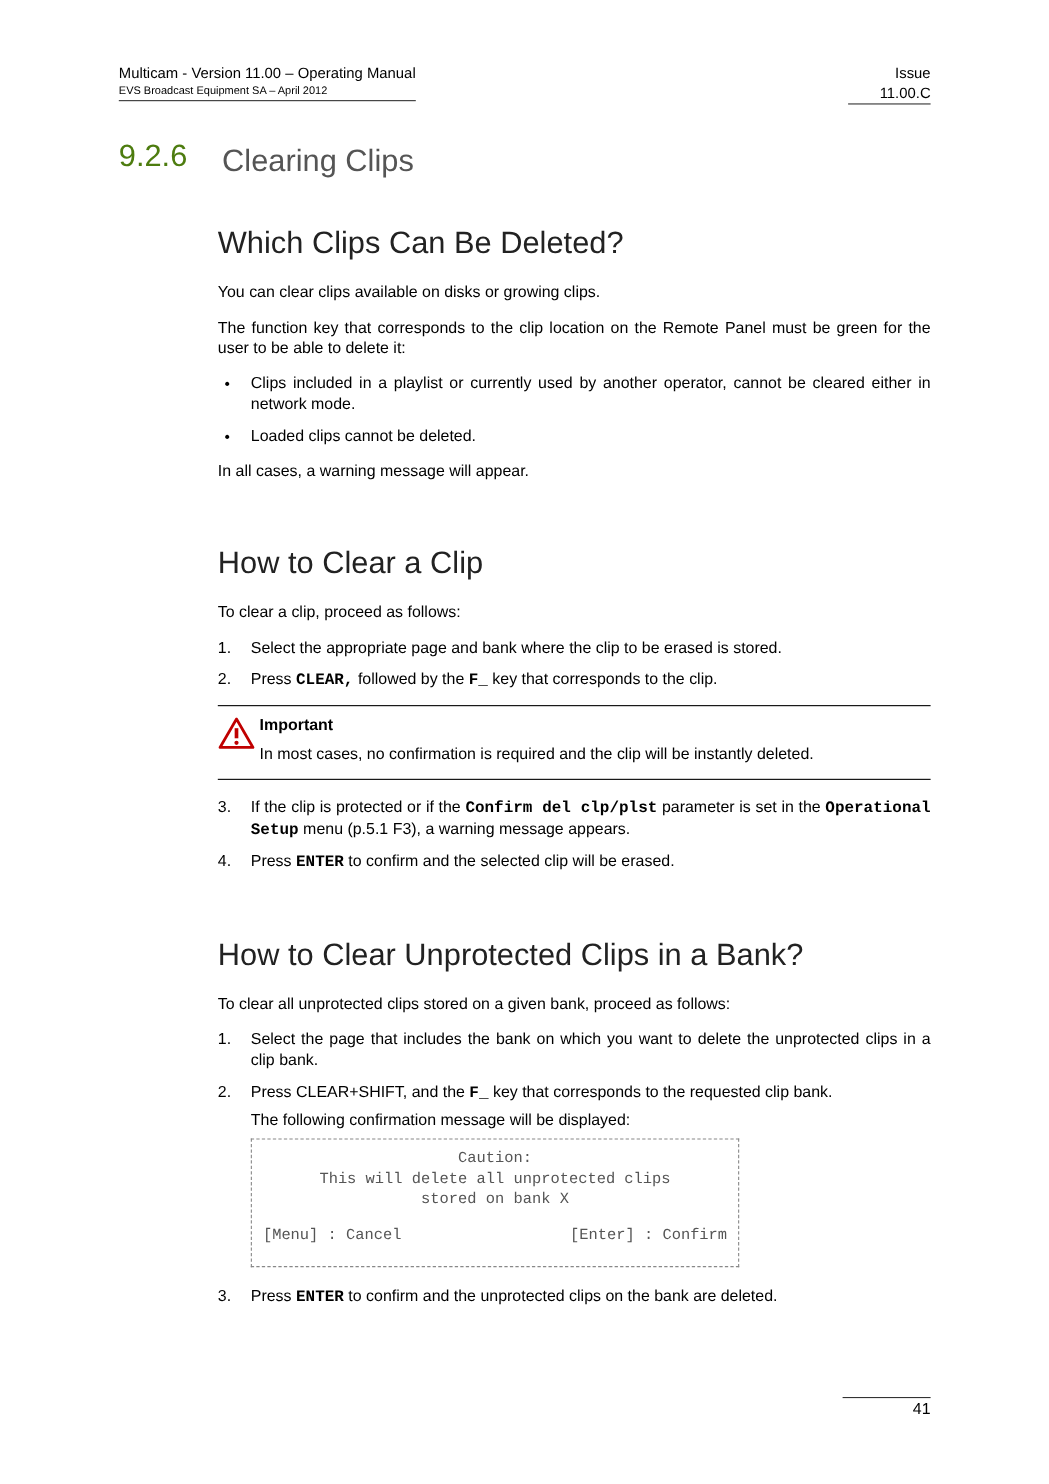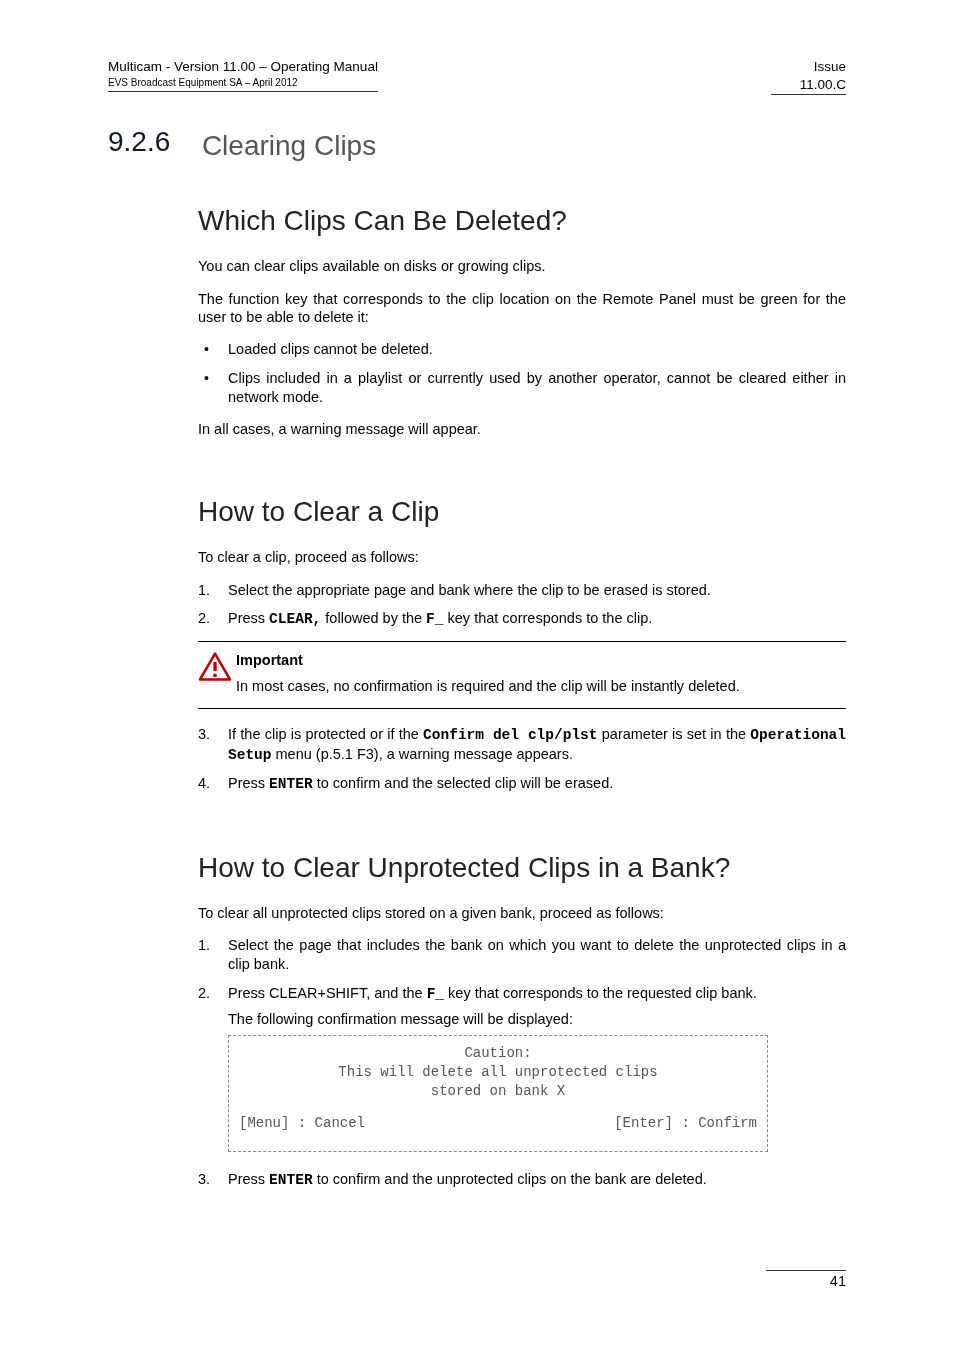--- a/index.html
+++ b/index.html
@@ -34,21 +34,21 @@
     }
     .header-right {
       font-size: 13.5px;
       text-align: right;
       line-height: 1.35;
       border-bottom: 1px solid #333;
       min-width: 75px;
     }
     .section-number {
       font-size: 28px;
-      color: #0f172a;
+      color: #4d7c0f;
       font-weight: normal;
       display: inline-block;
       width: 85px;
       vertical-align: top;
     }
     .section-title {
       font-size: 28px;
       color: #555555;
       font-weight: normal;
       display: inline-block;
@@ -128,21 +128,21 @@
     .important-title { font-weight: bold; display: block; margin-bottom: 4px; }
     .caution-box {
       margin-left: 120px;
       margin-top: 6px;
       border: 1px dashed #888;
       padding: 8px 10px 18px 10px;
       font-family: "Courier New", monospace;
       font-size: 14px;
       line-height: 1.35;
       color: #555;
-      width: 540px;
+      width: 444px;
     }
     .caution-center { text-align: center; }
     .caution-row { display: flex; justify-content: space-between; margin-top: 14px; gap: 48px; }
     .page-num {
       position: absolute;
       bottom: 60px;
       right: 108px;
       font-size: 14.5px;
       border-top: 1px solid #333;
       min-width: 80px;
@@ -175,22 +175,22 @@
     <span class="section-number">9.2.6</span>
     <span class="section-title">Clearing Clips</span>
   </h1>
 
   <h2 class="h2-first">Which Clips Can Be Deleted?</h2>
 
   <p class="body-text">You can clear clips available on disks or growing clips.</p>
   <p class="body-text">The function key that corresponds to the clip location on the Remote Panel must be green for the user to be able to delete it:</p>
 
   <ul class="bullets">
+    <li>Clips included in a playlist or currently used by another operator, cannot be cleared either in network mode.</li>
     <li>Loaded clips cannot be deleted.</li>
-    <li>Clips included in a playlist or currently used by another operator, cannot be cleared either in network mode.</li>
   </ul>
 
   <p class="body-text">In all cases, a warning message will appear.</p>
 
   <h2 style="margin-top:58px">How to Clear a Clip</h2>
 
   <p class="body-text">To clear a clip, proceed as follows:</p>
 
   <ol class="steps">
     <li>Select the appropriate page and bank where the clip to be erased is stored.</li>

